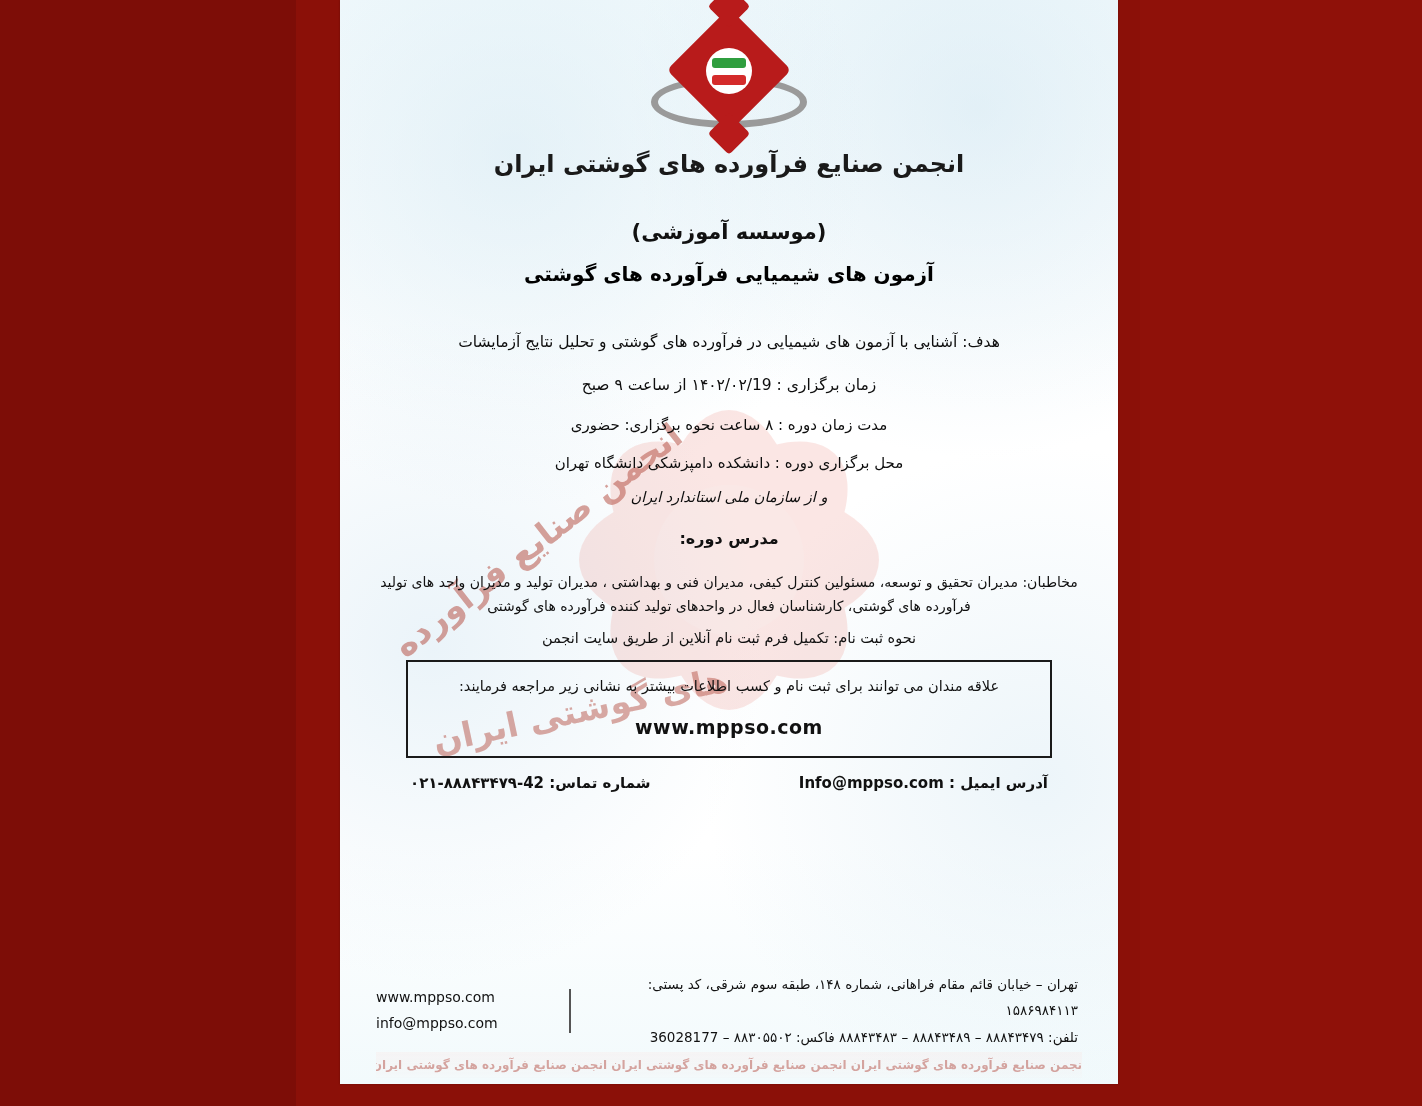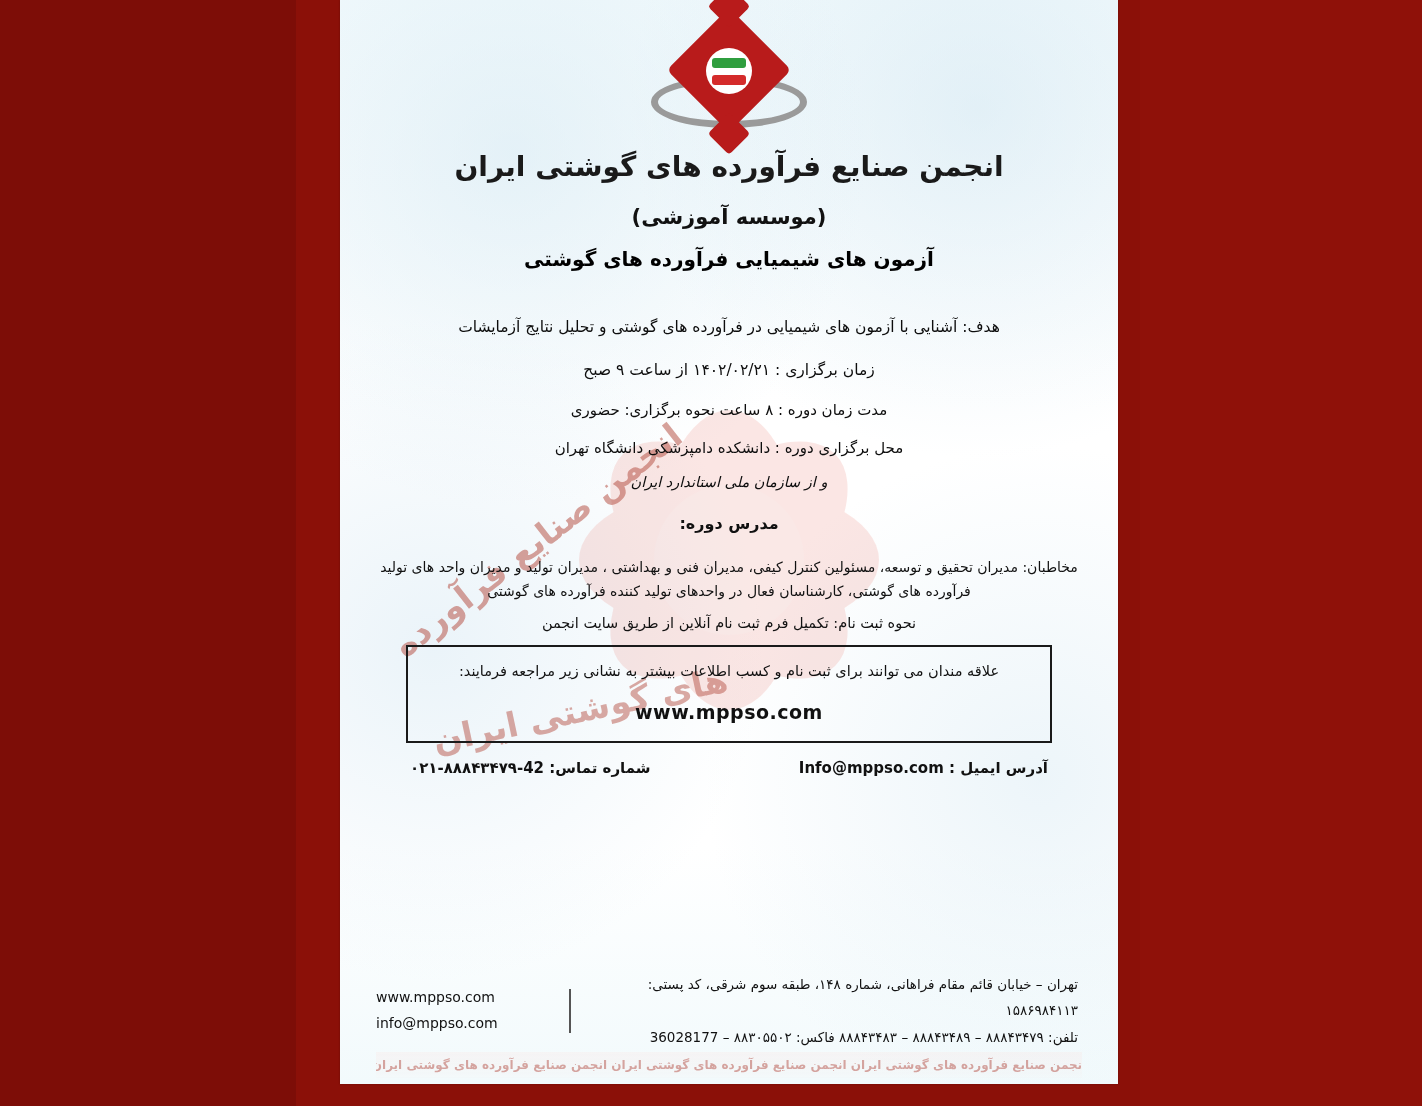--- a/index.html
+++ b/index.html
@@ -165,31 +165,31 @@
   }
   .logo .inner i {
     position: absolute;
     display: block;
   }
   .logo .inner .g { left: 6px; top: 10px; width: 34px; height: 10px; background: #2f9e3f; border-radius: 3px;}
   .logo .inner .w { left: 6px; top: 20px; width: 34px; height: 8px; background: #ffffff;}
   .logo .inner .r { left: 6px; top: 27px; width: 34px; height: 10px; background: #d42b2b; border-radius: 3px;}
 
   .org-name {
-    font-size: 28px;
+    font-size: 24px;
     font-weight: bold;
     color: #1a1a1a;
     margin-top: 14px;
     letter-spacing: 0;
   }
 
   .sub-institute {
     font-size: 21px;
     font-weight: bold;
-    margin-top: 22px;
+    margin-top: 42px;
     color: #111;
   }
 
   .title-1 {
     font-size: 20px;
     font-weight: bold;
     margin-top: 36px;
     color: #000;
   }
   .title-2 {
@@ -367,21 +367,21 @@
       </div>
 
       <div class="org-name">انجمن صنایع فرآورده های گوشتی ایران</div>
 
       <div class="sub-institute">(موسسه آموزشی)</div>
 
       <div class="title-2">آزمون های شیمیایی فرآورده های گوشتی</div>
 
       <div class="rows">
         <div class="row row-goal">هدف: آشنایی با آزمون های  شیمیایی در فرآورده های گوشتی و تحلیل نتایج آزمایشات</div>
-        <div class="row row-time">زمان برگزاری : ۱۴۰۲/۰۲/۲۱   از ساعت ۹ صبح</div>
+        <div class="row row-time">زمان برگزاری : ۱۴۰۲/۰۲/19   از ساعت ۹ صبح</div>
         <div class="row row-duration">مدت زمان  دوره : ۸  ساعت        نحوه  برگزاری: حضوری</div>
         <div class="row row-place">محل برگزاری دوره : دانشکده دامپزشکی دانشگاه تهران</div>
         <div class="row row-credit2">و از سازمان ملی استاندارد ایران</div>
       </div>
 
       <div class="teacher-label">مدرس دوره:</div>
 
       <div class="audience">مخاطبان: مدیران تحقیق و توسعه، مسئولین کنترل کیفی، مدیران فنی و بهداشتی ، مدیران تولید و مدیران واحد های تولید</div>
       <div class="audience2">فرآورده های گوشتی، کارشناسان فعال در واحدهای تولید کننده فرآورده های گوشتی</div>
 

